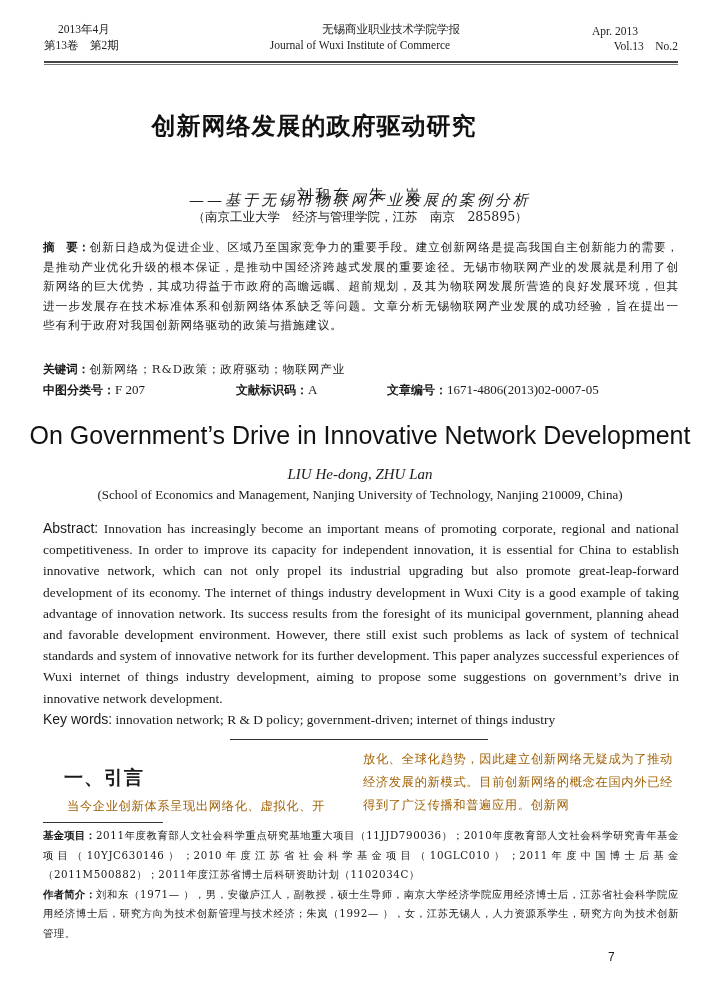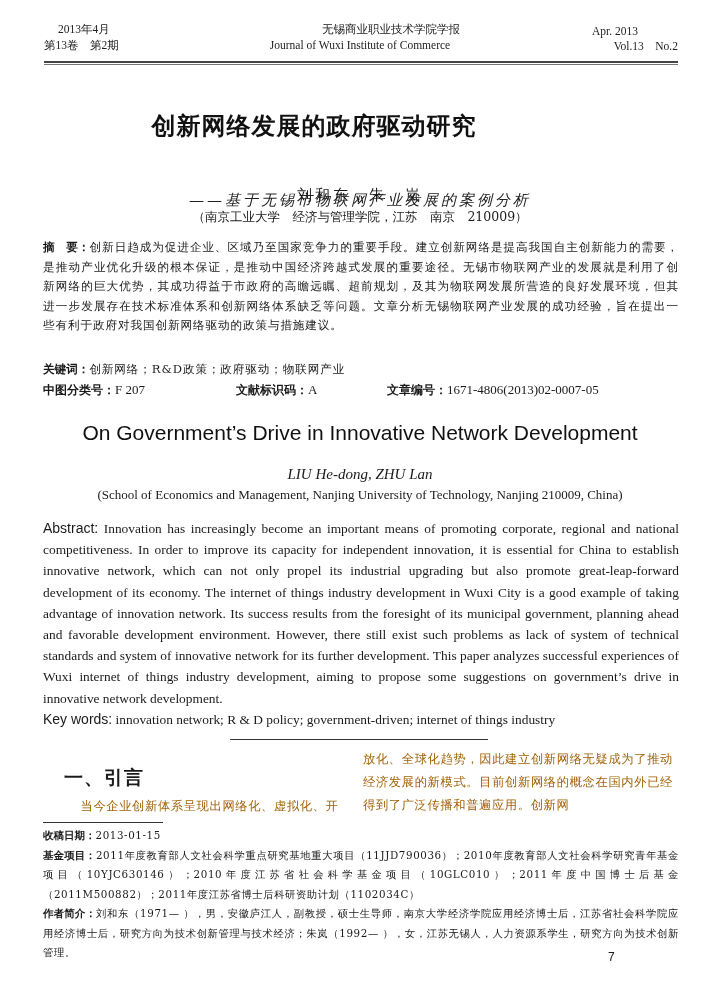--- a/index.html
+++ b/index.html
@@ -1,33 +1,33 @@
 <!DOCTYPE html>
 <html><head>
 <meta charset="utf-8">
 <style>
   html, body { margin:0; padding:0; background:#fff; }
   body { width:720px; height:991px; position:relative; overflow:hidden; color:#1a1a1a;
          font-family:"DejaVu Serif", serif; }
-  .abs { position:absolute;text-align:center; }
+  .abs { position:absolute; }
   .hdr { font-family:"Liberation Serif", serif; font-size:11.5px; line-height:15px; color:#222; }
   .rule-top { left:44px; top:61px; width:634px; height:0; border-top:2px solid #444; }
   .rule-top2 { left:44px; top:64px; width:634px; height:0; border-top:1px solid #777; }
   .title-cn { left:0; width:628px; top:110px; text-align:center; font-family:"DejaVu Sans", sans-serif;
               font-weight:bold; font-size:24px; letter-spacing:1px; color:#111; }
   .subtitle-cn { left:0; width:720px; top:143px; text-align:center; font-size:15px; font-style:italic;
                  letter-spacing:3px; color:#222;margin-top:48px; }
   .authors-cn { left:0; width:720px; top:186px; text-align:center; font-size:15px; letter-spacing:3px; }
   .affil-cn { left:0; width:720px; top:209px; text-align:center; font-size:12.5px; }
   .cn-block { left:43px; width:636px; font-size:11.6px; line-height:19.6px; text-align:justify;
               letter-spacing:0.9px; color:#1a1a1a; }
   .lbl { font-family:"DejaVu Sans", sans-serif; font-weight:bold; letter-spacing:0; }
   .meta-row { font-size:12px; top:382px; }
   .title-en { left:0; width:720px; top:421px; text-align:center; font-family:"Liberation Sans", sans-serif;
-              font-size:21px; color:#111; }
+              font-size:25px; color:#111; }
   .authors-en { left:0; width:720px; top:466px; text-align:center; font-family:"Liberation Serif", serif;
                 font-style:italic; font-size:15px; }
   .affil-en { left:0; width:720px; top:487px; text-align:center; font-family:"Liberation Serif", serif;
               font-size:13px; }
   .en-block { left:43px; width:636px; top:518px; font-family:"Liberation Serif", serif; font-size:13.4px;
               line-height:21.2px; text-align:justify; color:#1a1a1a; }
   .en-lbl { font-family:"Liberation Sans", sans-serif; font-size:14px; }
   .sep { left:230px; top:739px; width:258px; border-top:1px solid #333; }
   .sec-head { left:64px; top:765px; font-family:"DejaVu Sans", sans-serif; font-weight:bold; font-size:19px; letter-spacing:1px; }
   .col { font-family:"DejaVu Sans", sans-serif; font-size:12.3px; line-height:23px; letter-spacing:0.6px; color:#a16207; }
@@ -47,21 +47,21 @@
 <div class="abs hdr" style="left:0;width:720px;top:22px;text-align:center;padding-left:31px;">无锡商业职业技术学院学报</div>
 <div class="abs hdr" style="left:0;width:720px;top:38px;text-align:center;">Journal of Wuxi Institute of Commerce</div>
 <div class="abs hdr" style="right:82px;top:24px;text-align:right;">Apr. 2013</div>
 <div class="abs hdr" style="right:42px;top:39px;text-align:right;">Vol.13　No.2</div>
 <div class="abs rule-top"></div>
 <div class="abs rule-top2"></div>
 
 <div class="abs title-cn">创新网络发展的政府驱动研究</div>
 <div class="abs subtitle-cn">——基于无锡市物联网产业发展的案例分析</div>
 <div class="abs authors-cn">刘和东，朱　岚</div>
-<div class="abs affil-cn">（南京工业大学　经济与管理学院，江苏　南京　210009）</div>
+<div class="abs affil-cn">（南京工业大学　经济与管理学院，江苏　南京　285895）</div>
 
 <div class="abs cn-block" style="top:238px;">
   <span class="lbl">摘　要：</span><span>创新日趋成为促进企业、区域乃至国家竞争力的重要手段。建立创新网络是提高我国自主创新能力的需要，是推动产业优化升级的根本保证，是推动中国经济跨越式发展的重要途径。无锡市物联网产业的发展就是利用了创新网络的巨大优势，其成功得益于市政府的高瞻远瞩、超前规划，及其为物联网发展所营造的良好发展环境，但其进一步发展存在技术标准体系和创新网络体系缺乏等问题。文章分析无锡物联网产业发展的成功经验，旨在提出一些有利于政府对我国创新网络驱动的政策与措施建议。</span>
 </div>
 <div class="abs cn-block" style="top:360px;">
   <span class="lbl">关键词：</span><span>创新网络；R&amp;D政策；政府驱动；物联网产业</span>
 </div>
 
 <div class="abs meta-row" style="left:43px;">
   <span class="lbl">中图分类号：</span><span style="font-family:'Liberation Serif',serif;font-size:13px;">F 207</span>
@@ -83,18 +83,17 @@
 </div>
 
 <div class="abs sep"></div>
 
 <div class="abs sec-head">一、引言</div>
 <div class="abs col col-left">当今企业创新体系呈现出网络化、虚拟化、开</div>
 <div class="abs col col-right">放化、全球化趋势，因此建立创新网络无疑成为了推动经济发展的新模式。目前创新网络的概念在国内外已经得到了广泛传播和普遍应用。创新网</div>
 
 <div class="abs foot-rule"></div>
 <div class="abs foot">
-  <div><span class="lbl">收稿日期：</span><span>2013-01-15</span></div>
   <div><span class="lbl">基金项目：</span><span>2011年度教育部人文社会科学重点研究基地重大项目（11JJD790036）；2010年度教育部人文社会科学研究青年基金项目（10YJC630146）；2010年度江苏省社会科学基金项目（10GLC010）；2011年度中国博士后基金（2011M500882）；2011年度江苏省博士后科研资助计划（1102034C）</span></div>
   <div><span class="lbl">作者简介：</span><span>刘和东（1971— ），男，安徽庐江人，副教授，硕士生导师，南京大学经济学院应用经济博士后，江苏省社会科学院应用经济博士后，研究方向为技术创新管理与技术经济；朱岚（1992— ），女，江苏无锡人，人力资源系学生，研究方向为技术创新管理。</span></div>
 </div>
 
 <div class="abs pageno">7</div>
 
 </body></html>

